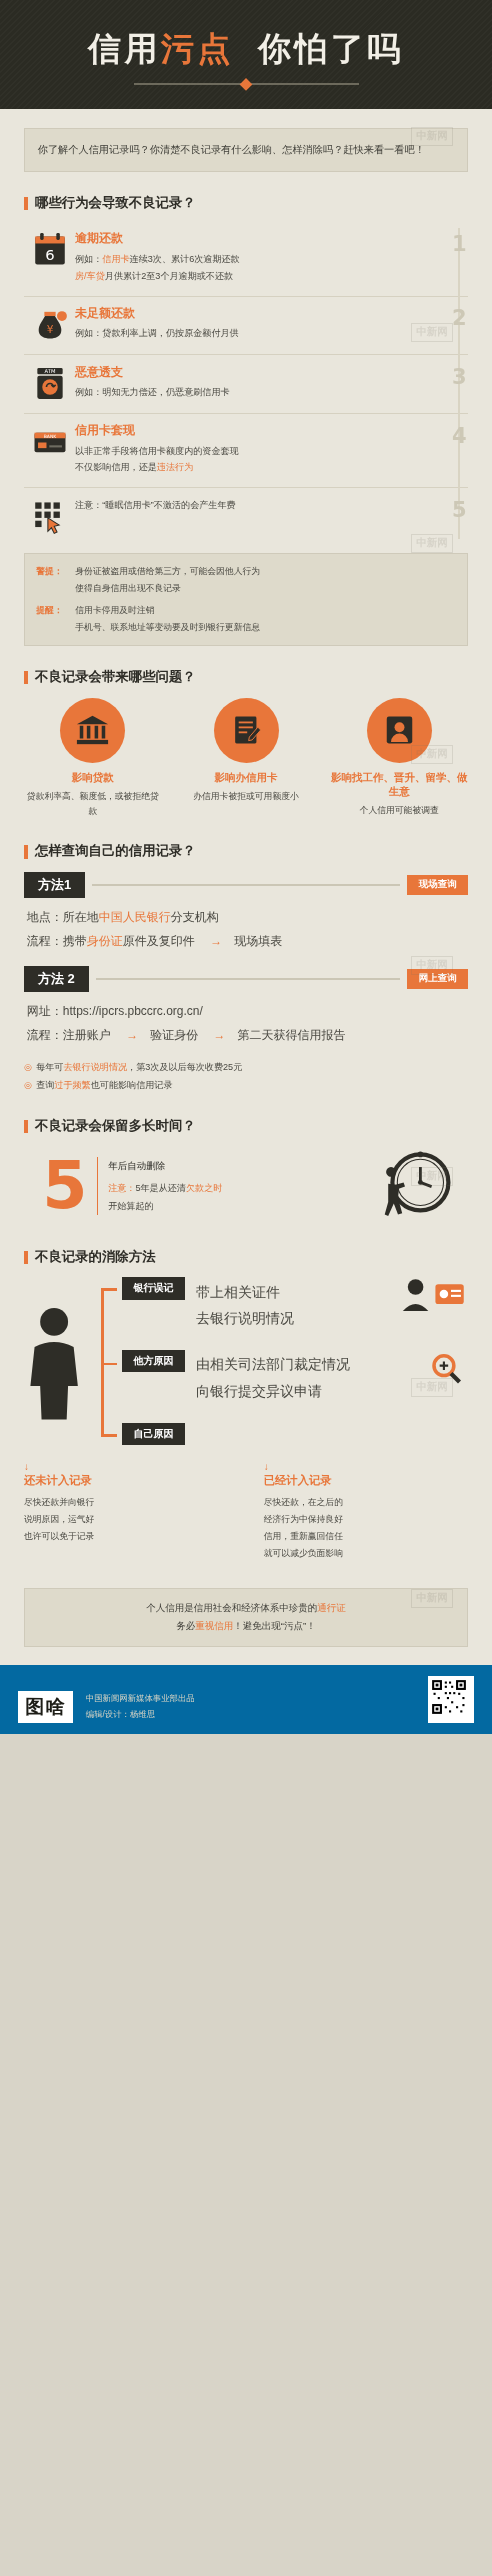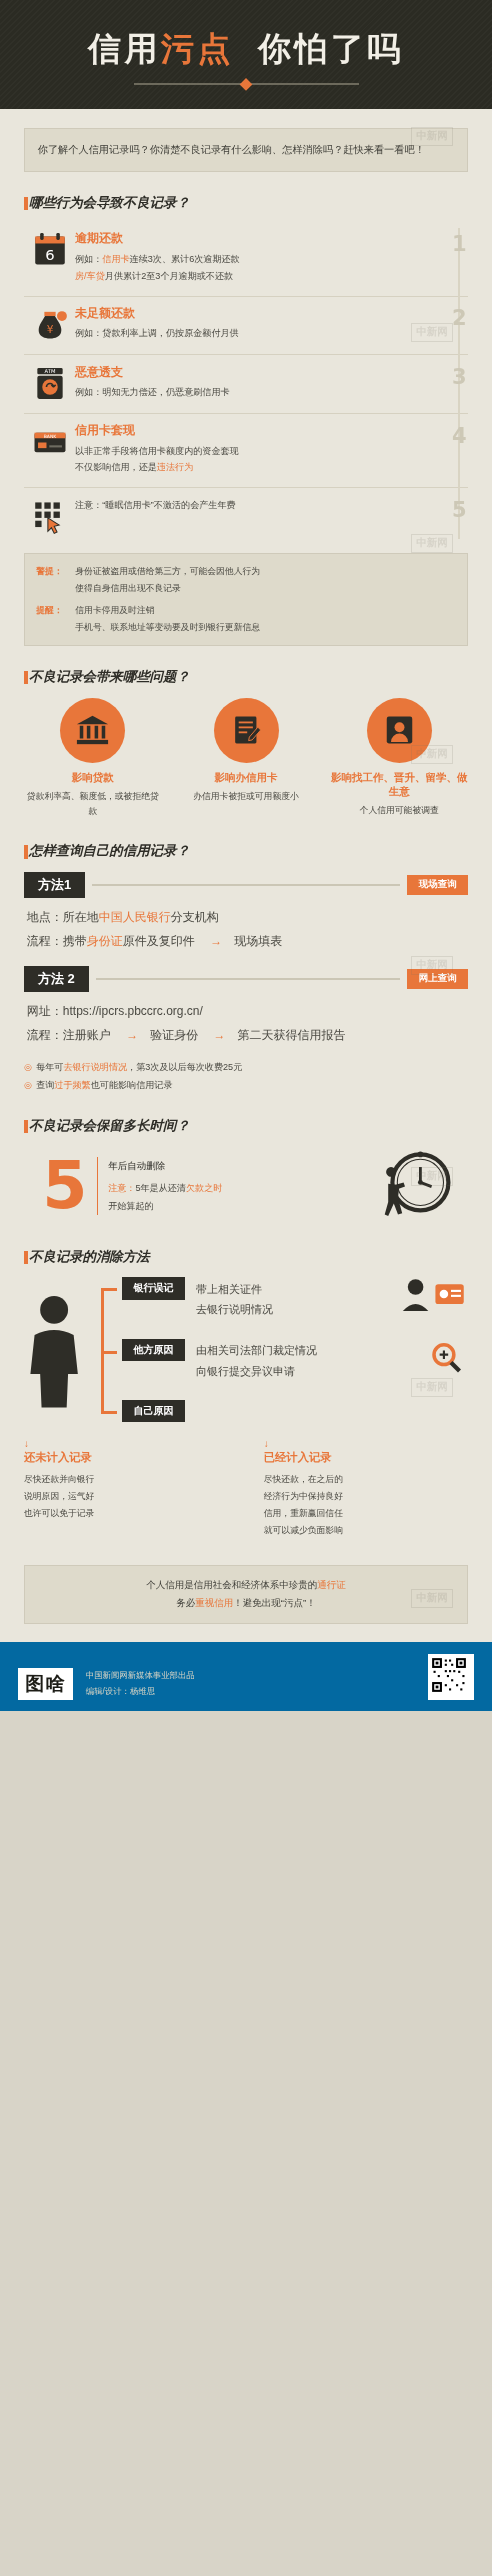--- a/index.html
+++ b/index.html
@@ -18,21 +18,21 @@
   .hdr-line:after{content:"";position:absolute;left:50%;transform:translateX(-50%);top:-3.5px;
      width:9.1px;height:9.1px;background:#e8763a;transform:translateX(-50%) rotate(45deg);}
 
   .body-wrap{background:#e9e6dc;padding:0 0 0 0;}
   .inner{padding:18.3px 24px 0;}
 
   
   .intro{background:#dedacb;border:0.7px solid #cfcaba;padding:11.3px 12.7px;font-size:10.2px;line-height:1.9;color:#41403a;}
 
   
-  .sec-h{margin:22.5px 0 11.3px;font-size:13.4px;font-weight:bold;color:#2e2d27;position:relative;padding-left:5px;font-style:italic;}
+  .sec-h{margin:22.5px 0 11.3px;font-size:13.4px;font-weight:bold;color:#2e2d27;position:relative;padding-left:11px;}
   .sec-h:before{content:"";position:absolute;left:0;top:2.8px;width:3.5px;height:13.4px;background:#e8763a;}
 
   
   .cause{display:flex;align-items:flex-start;margin-bottom:2.8px;position:relative;padding:7px 0 8.4px 0;}
   .cause .ic{width:51px;flex:0 0 51px;display:flex;align-items:center;justify-content:center;padding-top:1.4px;}
   .cause .tx{flex:1;padding-right:24px;}
   .cause .ttl{color:#e8763a;font-size:12px;font-weight:bold;margin-bottom:3.5px;}
   .cause .dsc{font-size:9.1px;line-height:1.85;color:#4a4942;}
   .cause .dsc .o{color:#e8763a;}
   .cause .num{position:absolute;right:1.4px;top:8.4px;font-size:21px;font-weight:bold;color:#cdc8b6;
@@ -67,21 +67,21 @@
   .big5{font-size:65px;font-weight:bold;color:#e8763a;line-height:.95;font-family:"DejaVu Sans",sans-serif;padding:0 9.8px 0 18.3px;}
   .five-tx{font-size:9.1px;line-height:1.9;color:#4a4942;border-left:1.4px solid #e8763a;padding-left:9.8px;}
   .five-tx .top{color:#2e2d27;margin-bottom:5.6px;font-size:9.5px;}
   .five-tx .o{color:#e8763a;}
   .clockbox{margin-left:auto;padding-right:7px;}
 
   
   .tree{position:relative;margin-top:7px;padding-bottom:7px;}
   .tree-row{display:flex;align-items:flex-start;margin-bottom:18.3px;}
   .tree-row .lbl{background:#2e2d27;color:#fff;font-size:10px;font-weight:bold;padding:4.2px 11.3px;margin-right:11.3px;white-space:nowrap;}
-  .tree-row .txt{font-size:11px;line-height:1.9;color:#4a4942;flex:1;padding-top:1.4px;}
+  .tree-row .txt{font-size:14px;line-height:1.9;color:#4a4942;flex:1;padding-top:1.4px;}
 
   .two{display:flex;justify-content:space-between;margin-top:12.7px;}
   .two .col{width:46%;}
   .two .h{color:#e8763a;font-size:11.3px;font-weight:bold;margin-bottom:5.6px;}
   .two .b{font-size:8.8px;line-height:1.95;color:#4a4942;}
 
   .final{margin:18.3px 0 0;background:#dedacb;border:0.7px solid #cfcaba;padding:10.5px 12.7px;font-size:9.5px;line-height:1.9;color:#41403a;text-align:center;}
   .final .o{color:#e8763a;}
 
   

